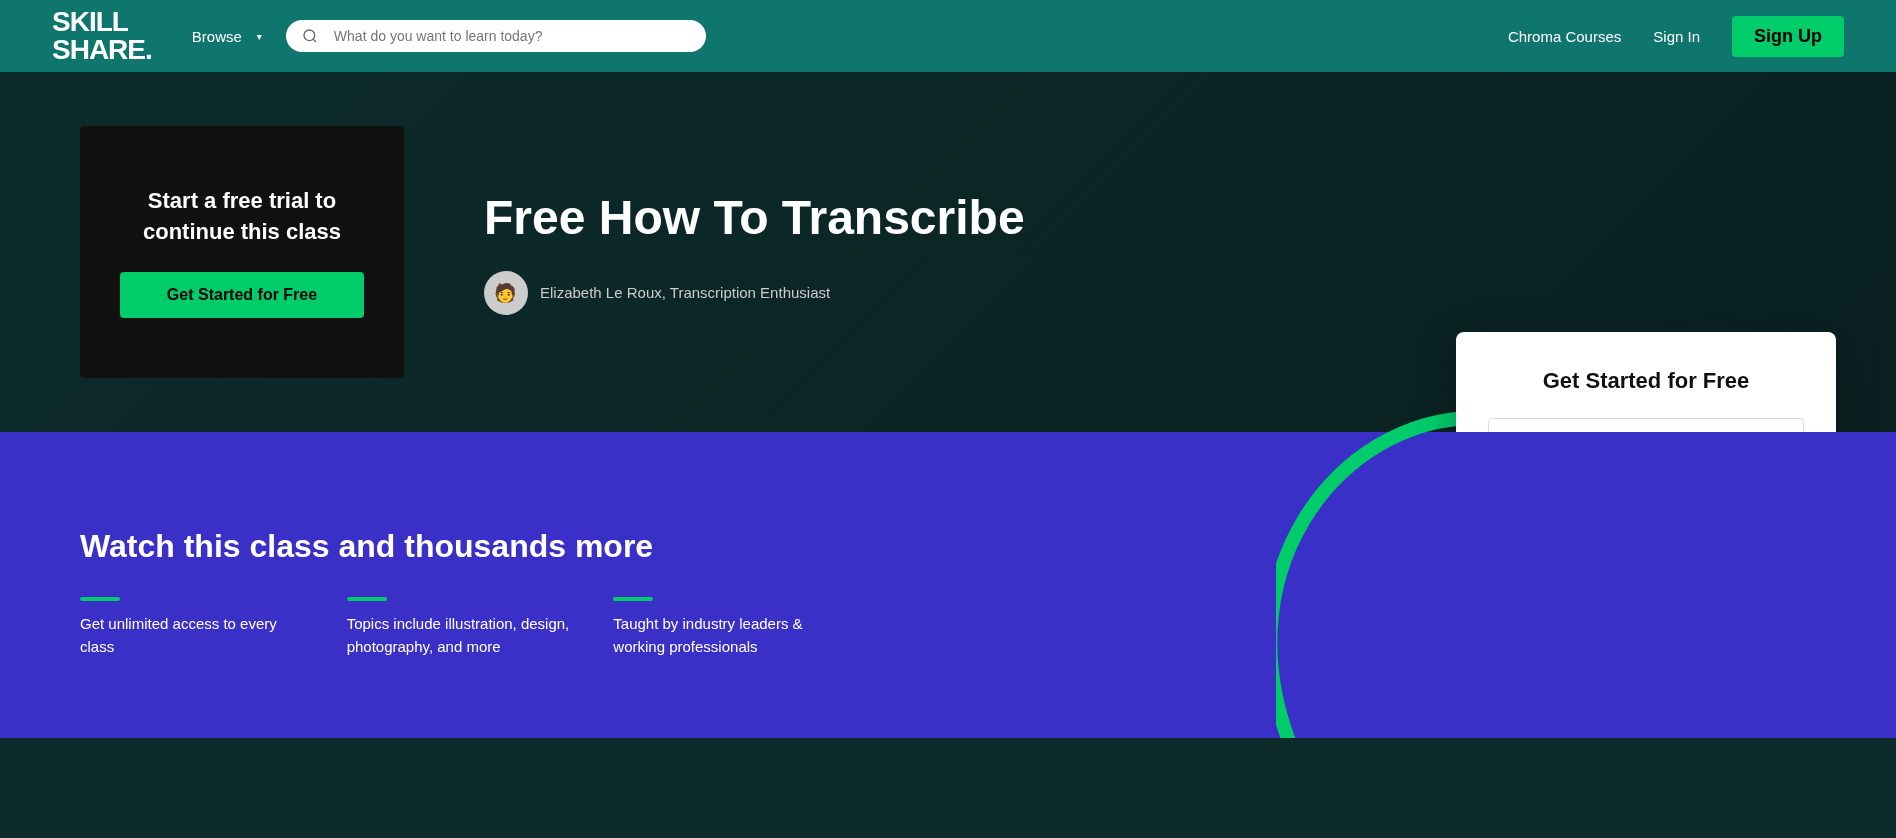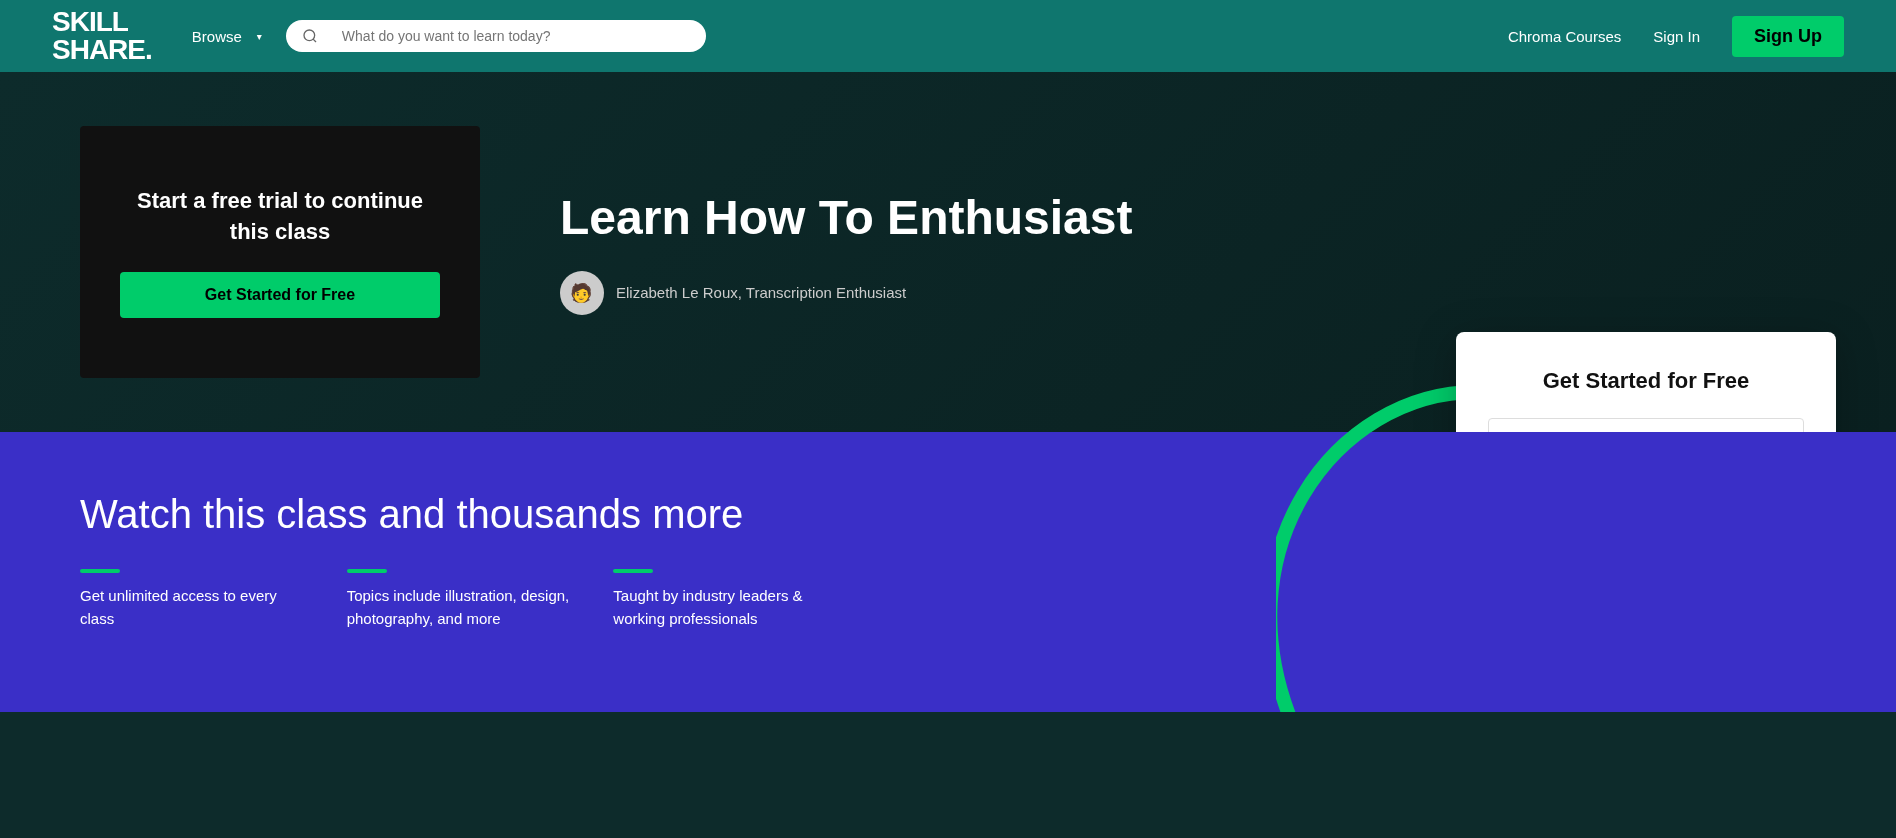--- a/index.html
+++ b/index.html
@@ -47,21 +47,21 @@
       margin-top: 1px;
     }
     .search-bar {
       flex: 1;
       max-width: 420px;
       display: flex;
       align-items: center;
       background: #fff;
       border-radius: 24px;
       padding: 8px 16px;
-      gap: 24px;
+      gap: 16px;
     }
     .search-bar input {
       border: none;
       outline: none;
       font-size: 14px;
       color: #333;
       width: 100%;
       background: transparent;
     }
     .search-icon-svg {
@@ -105,21 +105,21 @@
       display: flex;
       align-items: center;
       padding: 40px 80px;
       position: relative;
       overflow: hidden;
     }
     .hero-card {
       background: #111;
       border-radius: 4px;
       padding: 60px 40px;
-      width: 400px;
+      width: 324px;
       min-height: 240px;
       display: flex;
       flex-direction: column;
       align-items: center;
       justify-content: center;
       gap: 24px;
       flex-shrink: 0;
     }
     .hero-card-title {
       color: #fff;
@@ -218,23 +218,24 @@
 
     
     .lower-section {
       background: #3a2fc7;
       padding: 60px 80px 80px;
       min-height: 280px;
       position: relative;
     }
     .lower-section-title {
       color: #fff;
-      font-size: 40px;
-      font-weight: 400;
+      font-size: 32px;
+      font-weight: 700;
       margin-bottom: 32px;
+      margin-top: 36px;
     }
     .features-grid {
       display: grid;
       grid-template-columns: repeat(3, 1fr);
       gap: 0 40px;
       max-width: 760px;
     }
     .feature-item {
       display: flex;
       flex-direction: column;
@@ -293,21 +294,21 @@
   </div>
 </header>
 
 <section class="hero">
   <div class="hero-card">
     <p class="hero-card-title">Start a free trial to continue this class</p>
     <button class="get-started-btn">Get Started for Free</button>
   </div>
 
   <div class="hero-content">
-    <h1 class="hero-title">Learn How To Enthusiast</h1>
+    <h1 class="hero-title">Free How To Transcribe</h1>
     <div class="instructor-row">
       <div class="instructor-avatar">🧑</div>
       <span class="instructor-name">Elizabeth Le Roux, Transcription Enthusiast</span>
     </div>
   </div>
 
   <div class="signup-card">
     <h2 class="signup-card-title">Get Started for Free</h2>
 
     <button class="social-btn">

